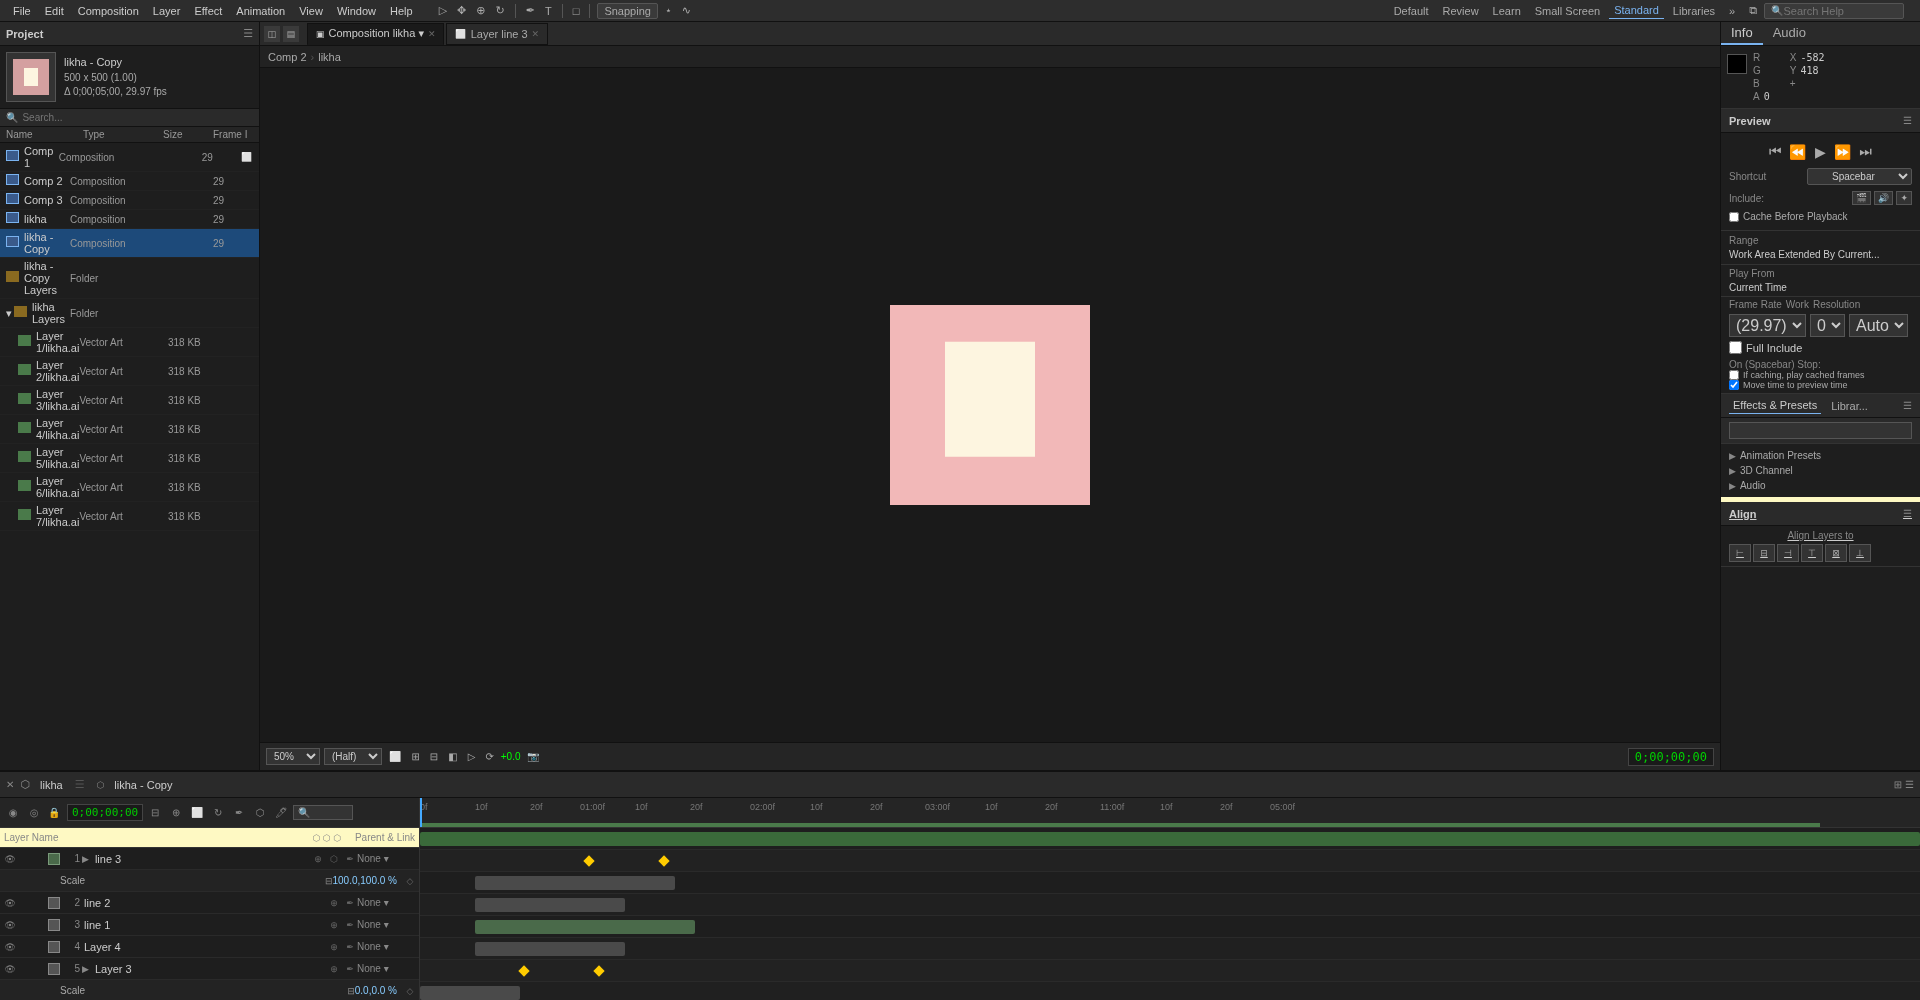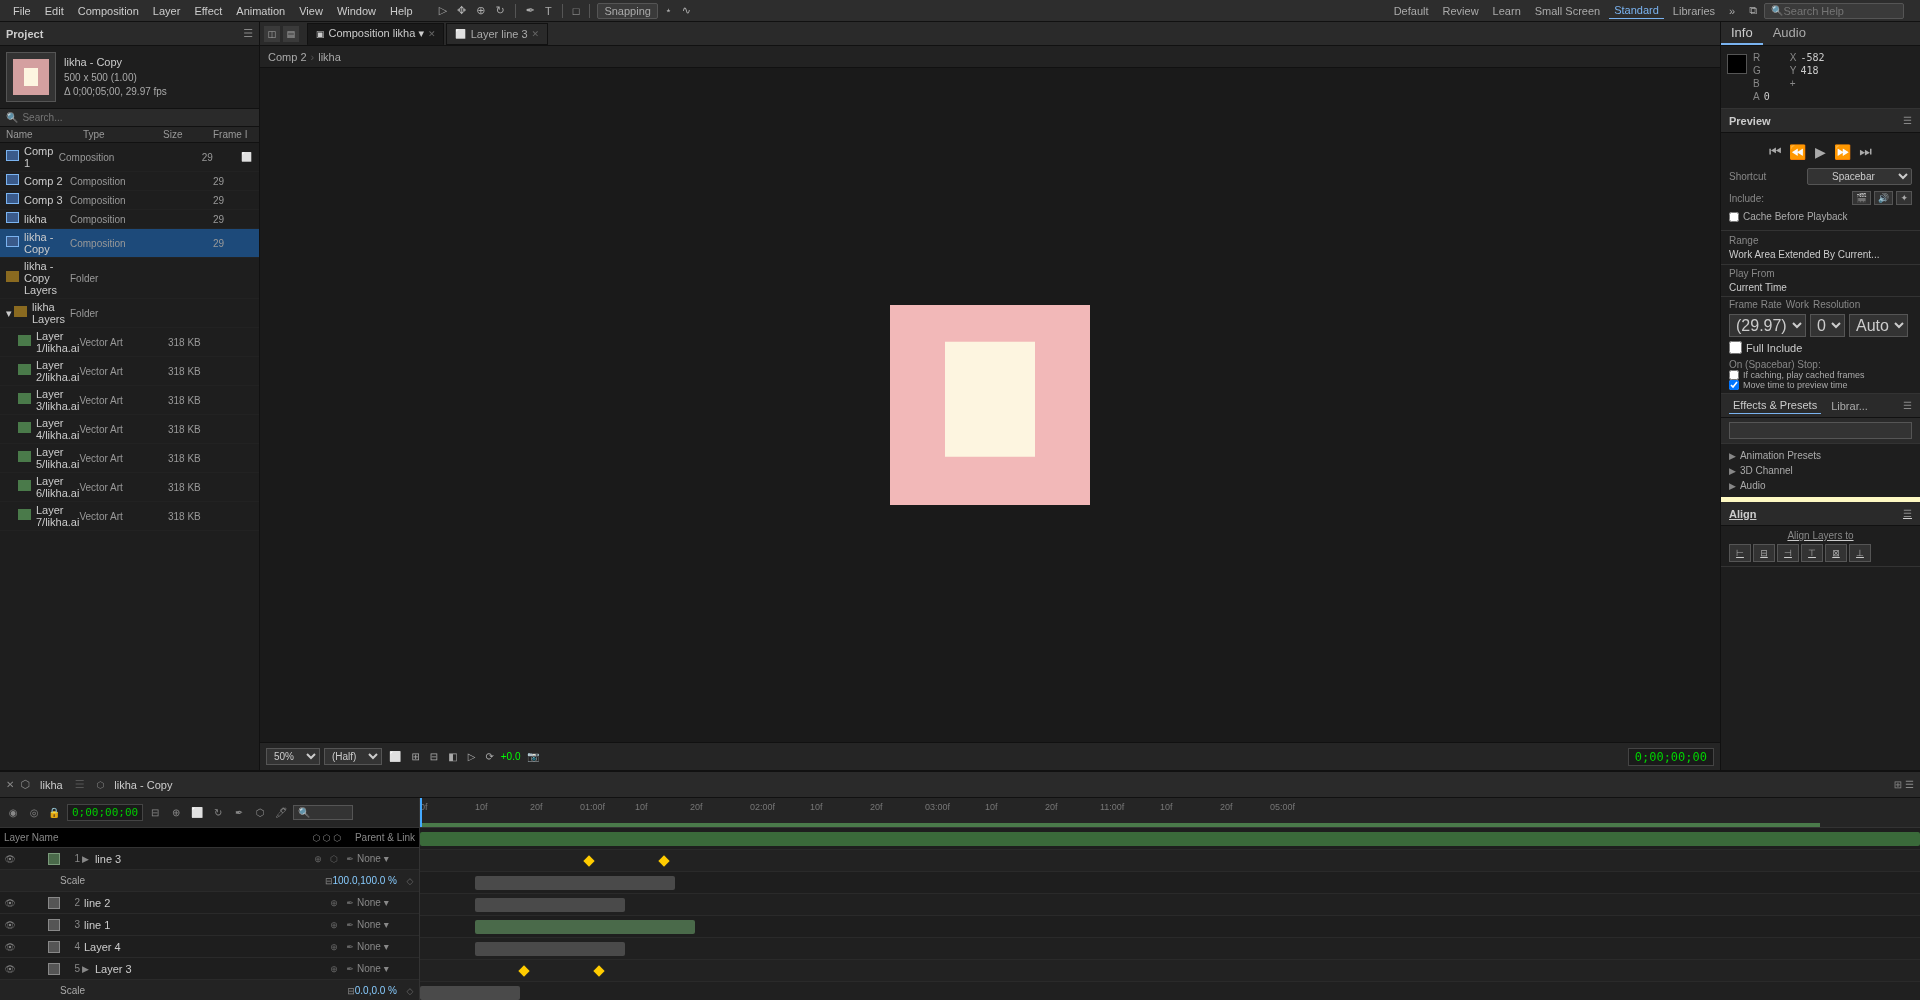--- a/index.html
+++ b/index.html
@@ -447,21 +447,21 @@
       border: 1px solid #555;
       color: #ccc;
       font-size: 10px;
       padding: 1px 4px;
       width: 60px;
     }
 
     .timeline-layer-header {
       display: flex;
       align-items: center;
-      background: #000000;
+      background: #fef9c3;
       height: 20px;
       border-bottom: 1px solid #333;
       padding: 0 4px;
       font-size: 10px;
       color: #888;
       gap: 4px;
     }
 
     .layer-list {
       flex: 1;

